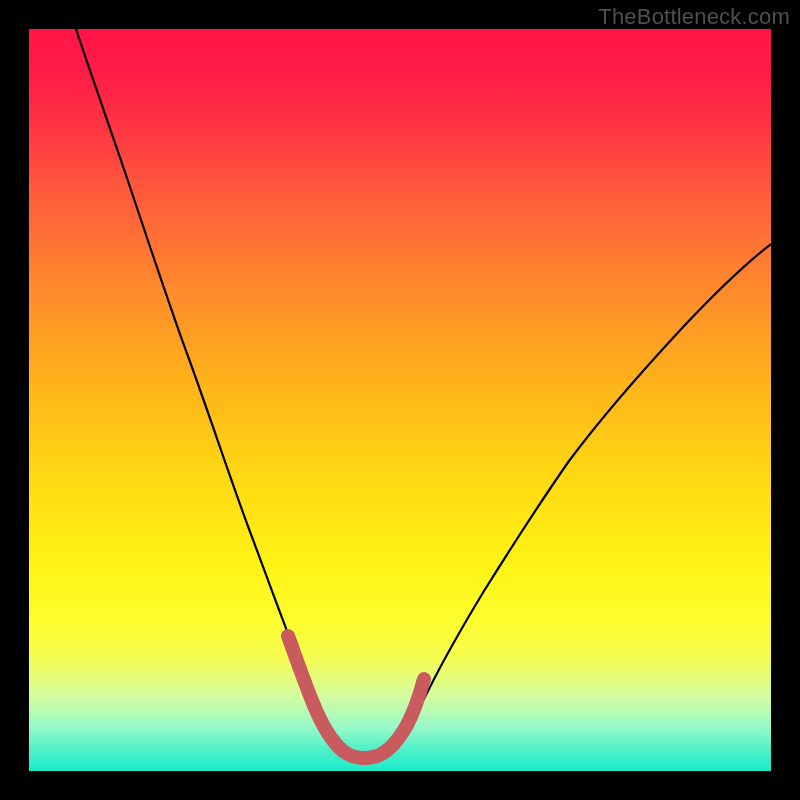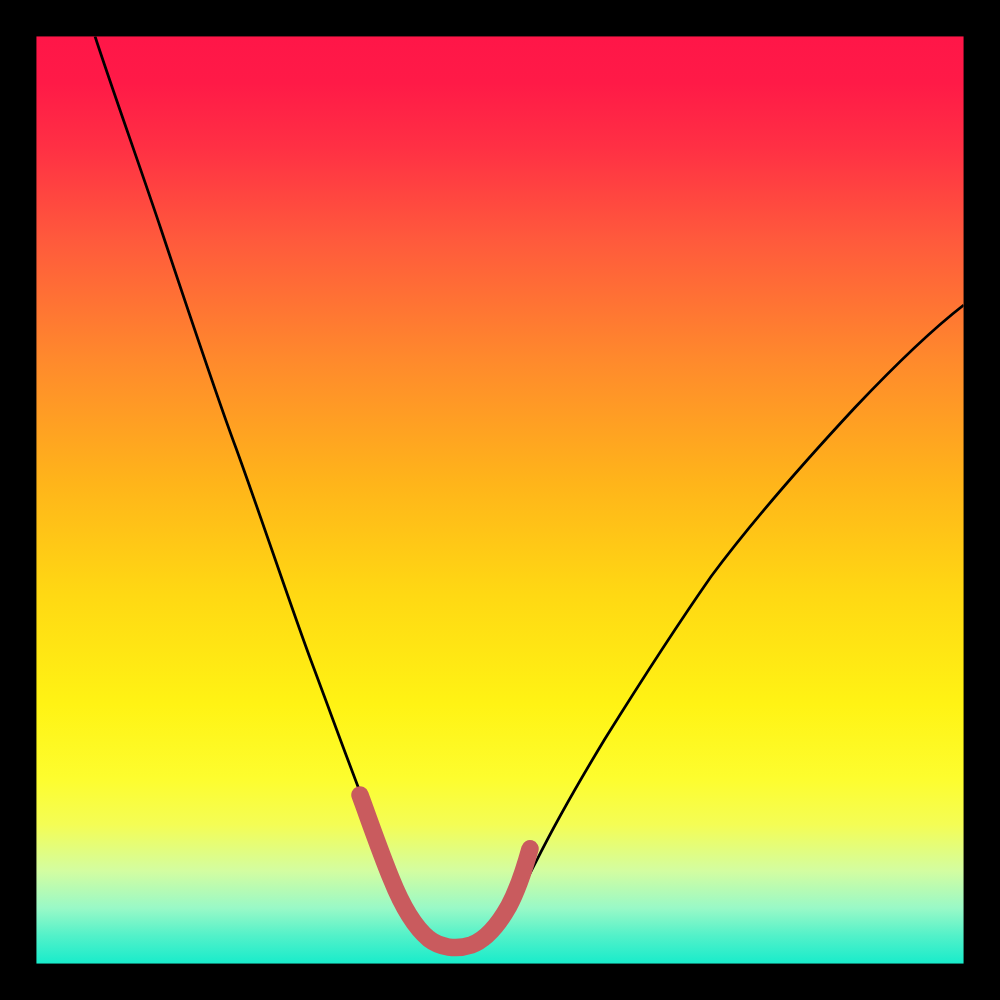--- a/index.html
+++ b/index.html
@@ -62,20 +62,21 @@
     font-size: 22px;
     letter-spacing: 0.2px;
     font-weight: 400;
   }
 </style>
 </head>
 <body>
 
 <div class="frame">
 
+  <div class="watermark">TheBottleneck.com</div>
 
   <div class="plot-area">
     <div class="gradient"></div>
 
     <svg class="curve-svg" viewBox="0 0 742 742" preserveAspectRatio="none">
       <path fill="none" stroke="#000" stroke-width="2.2" d="M 47 0
                C 60 40, 85 110, 100 155
                C 120 215, 145 290, 160 330
                C 180 385, 205 460, 220 500
                C 235 540, 255 595, 265 620

